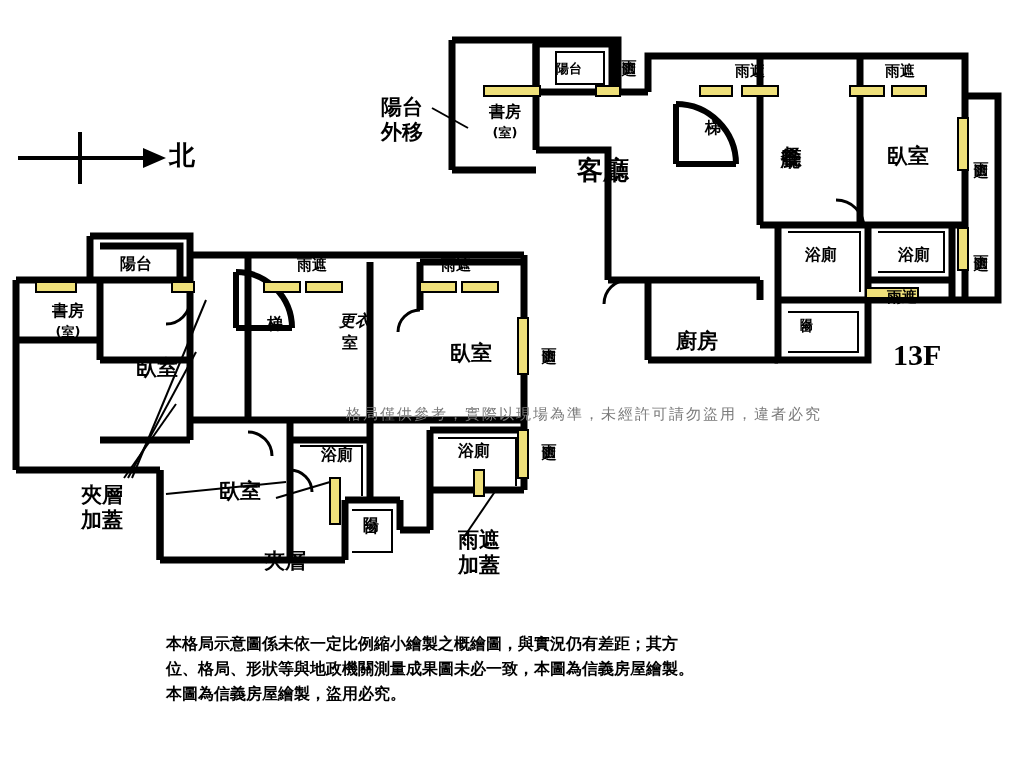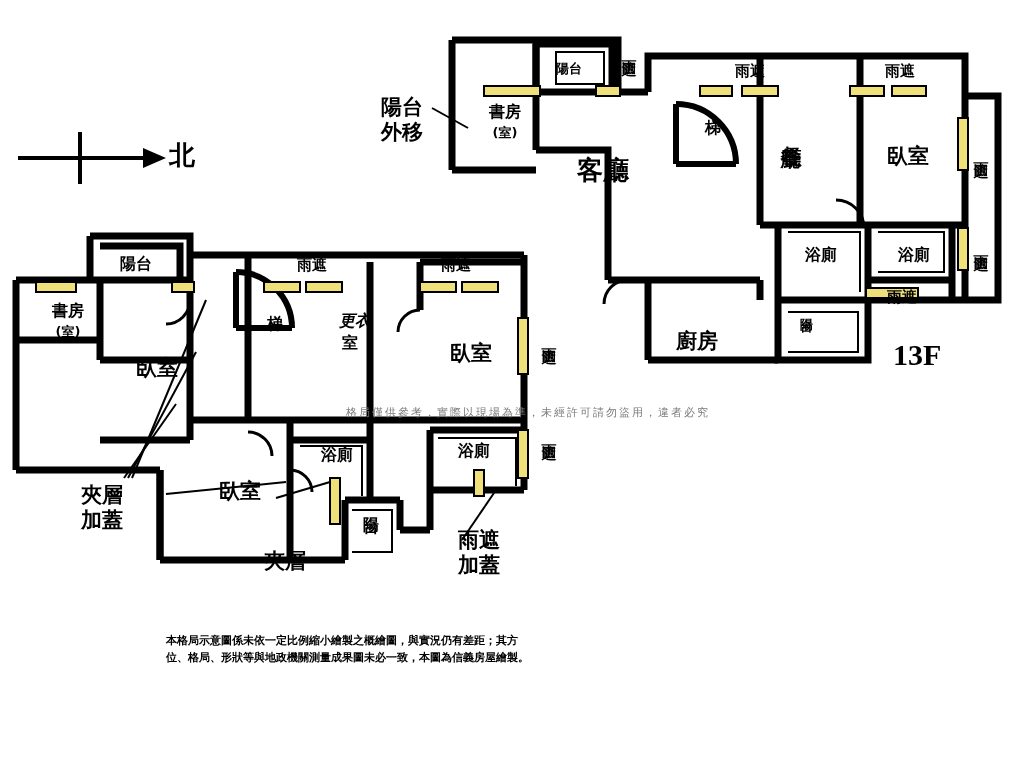--- a/index.html
+++ b/index.html
@@ -19,31 +19,31 @@
     white-space:pre;
     text-align:center;
   }
   .lbl.sm{font-size:13px;}
   .lbl.md{font-size:16px;}
   .lbl.lg{font-size:21px;}
   .lbl.xl{font-size:26px;}
   .lbl.vert{writing-mode:vertical-rl;text-orientation:upright;line-height:1.0;}
   #footnote{
     position:absolute;left:166px;top:632px;width:760px;
-    font-size:11px;line-height:1.55;color:#000;font-weight:bold;
+    font-size:16px;line-height:1.55;color:#000;font-weight:bold;
     font-family:"DejaVu Sans","Liberation Sans",sans-serif;
   }
   #footnote div{white-space:pre;}
   #wm{
     position:absolute;left:332px;top:322px;width:372px;height:110px;
     opacity:.30;pointer-events:none;
   }
   #wmtext{
     position:absolute;left:346px;top:405px;width:360px;
-    font-size:11px;color:#7a7a7a;letter-spacing:2px;white-space:pre;
+    font-size:15px;color:#7a7a7a;letter-spacing:2px;white-space:pre;
   }
   #floorlabel{
     position:absolute;left:893px;top:338px;
     font-size:30px;font-weight:bold;color:#000;
     font-family:"Liberation Serif",serif;
   }
 </style>
 </head>
 <body>
 
@@ -246,15 +246,16 @@
       <div class="lbl lg" style="left: 443px; top: 528px; width: 72px; line-height: 1.2;"><div>雨遮</div><div>加蓋</div></div>
     </div>
 
   <div id="floorlabel">13F</div>
 
   <div id="wmtext">格局僅供參考，實際以現場為準，未經許可請勿盜用，違者必究</div>
 
   <div id="footnote">
     <div>本格局示意圖係未依一定比例縮小繪製之概繪圖，與實況仍有差距；其方</div>
     <div>位、格局、形狀等與地政機關測量成果圖未必一致，本圖為信義房屋繪製。</div>
+    <div>本圖為信義房屋繪製，盜用必究。</div>
   </div>
 
 </div>
 
 </body></html>

